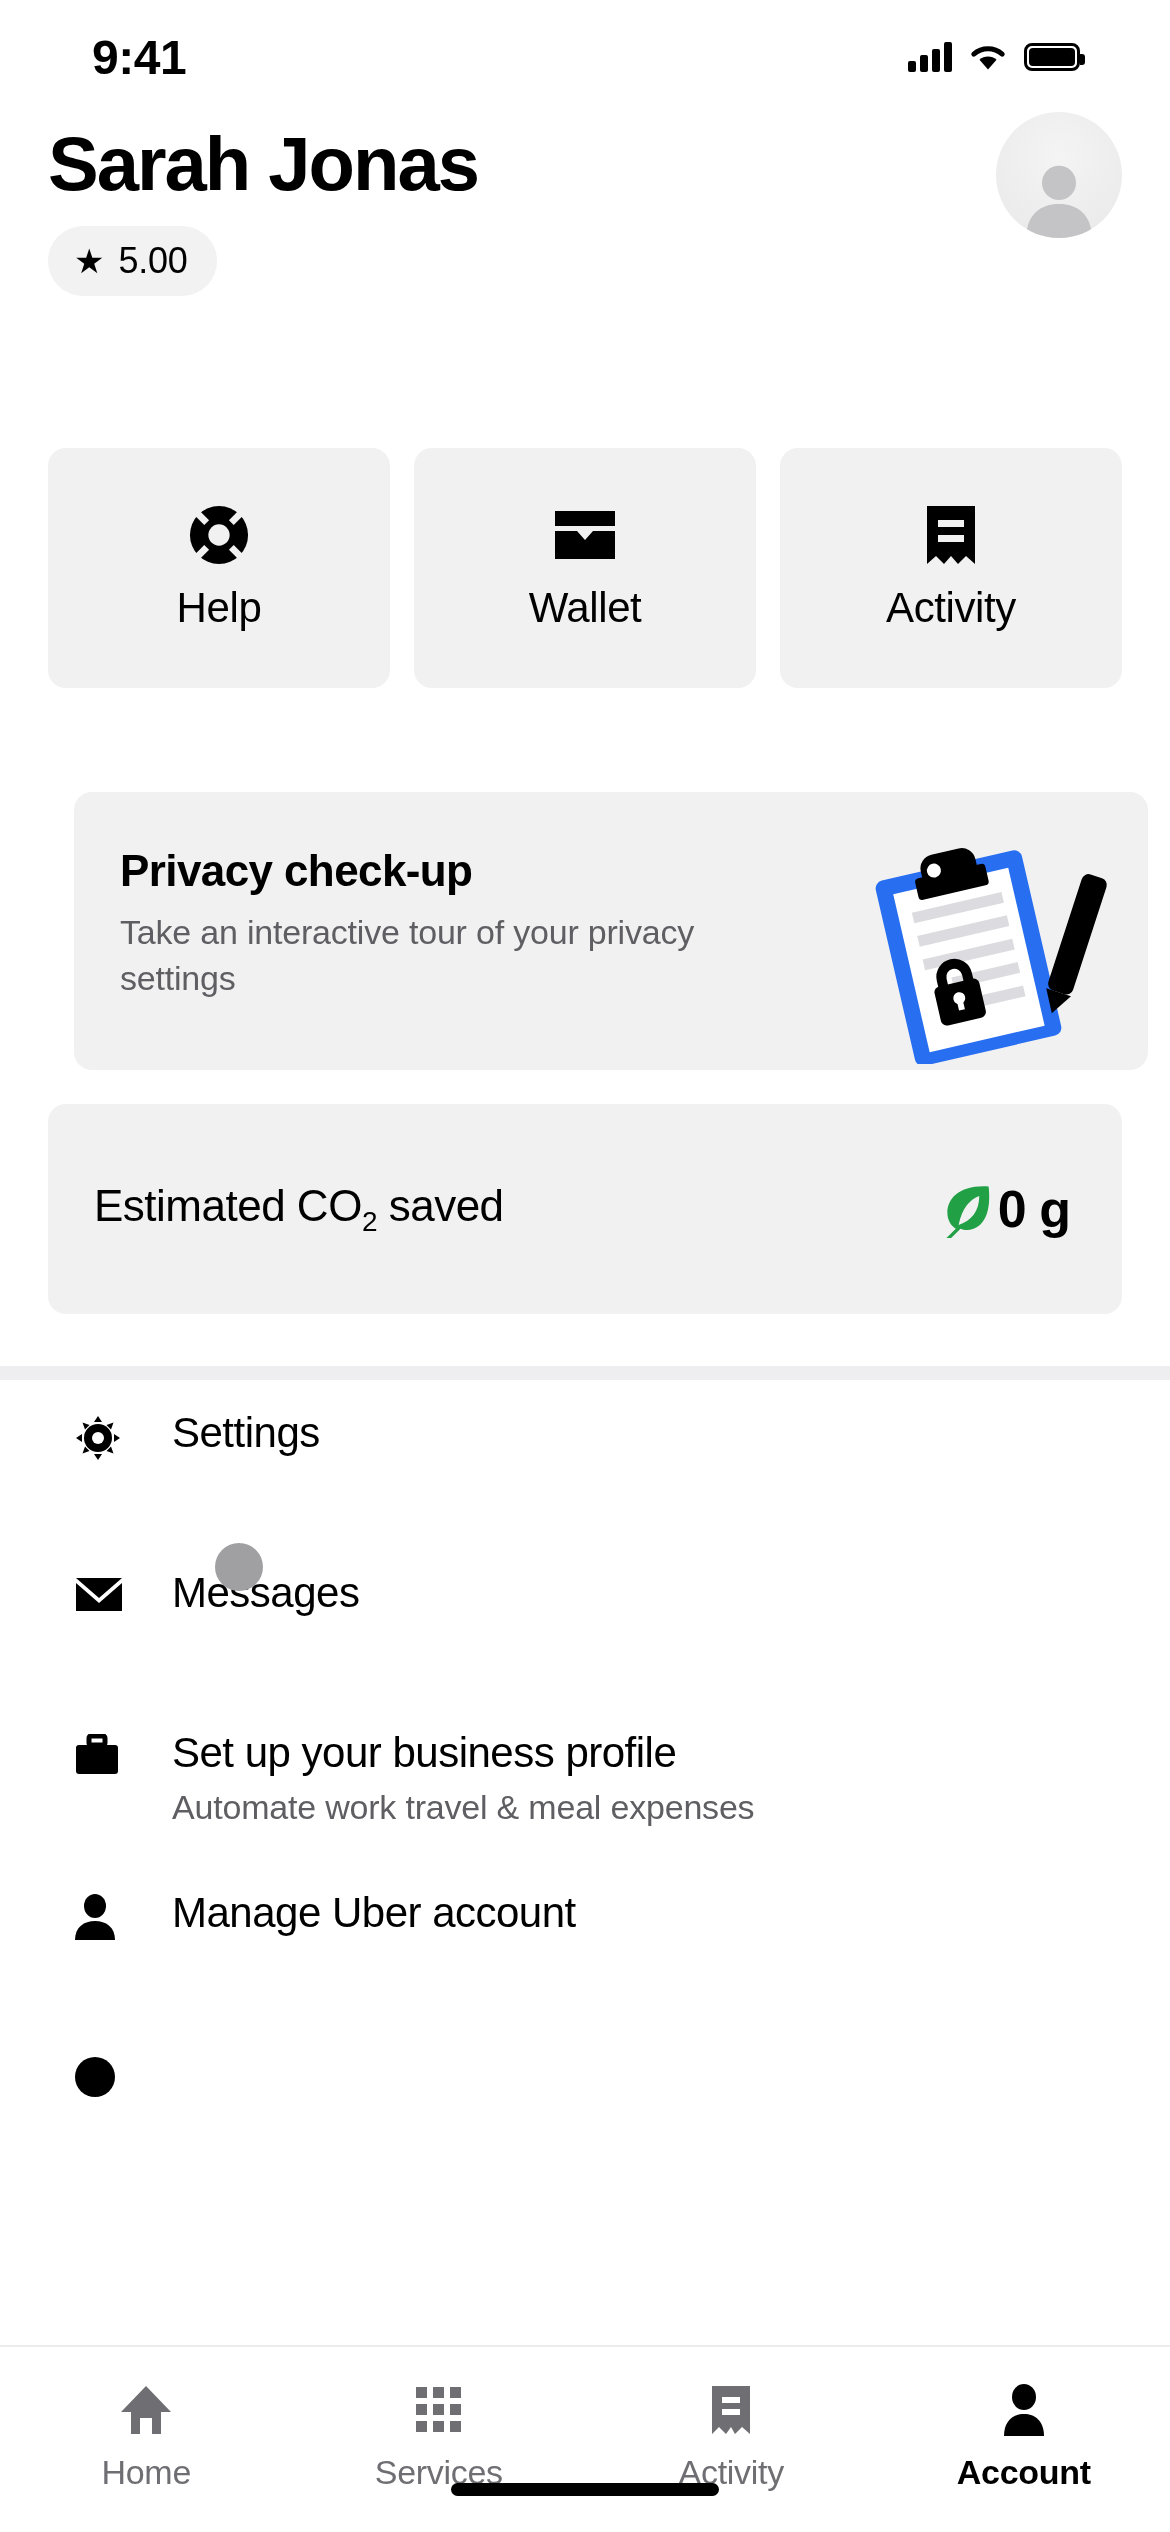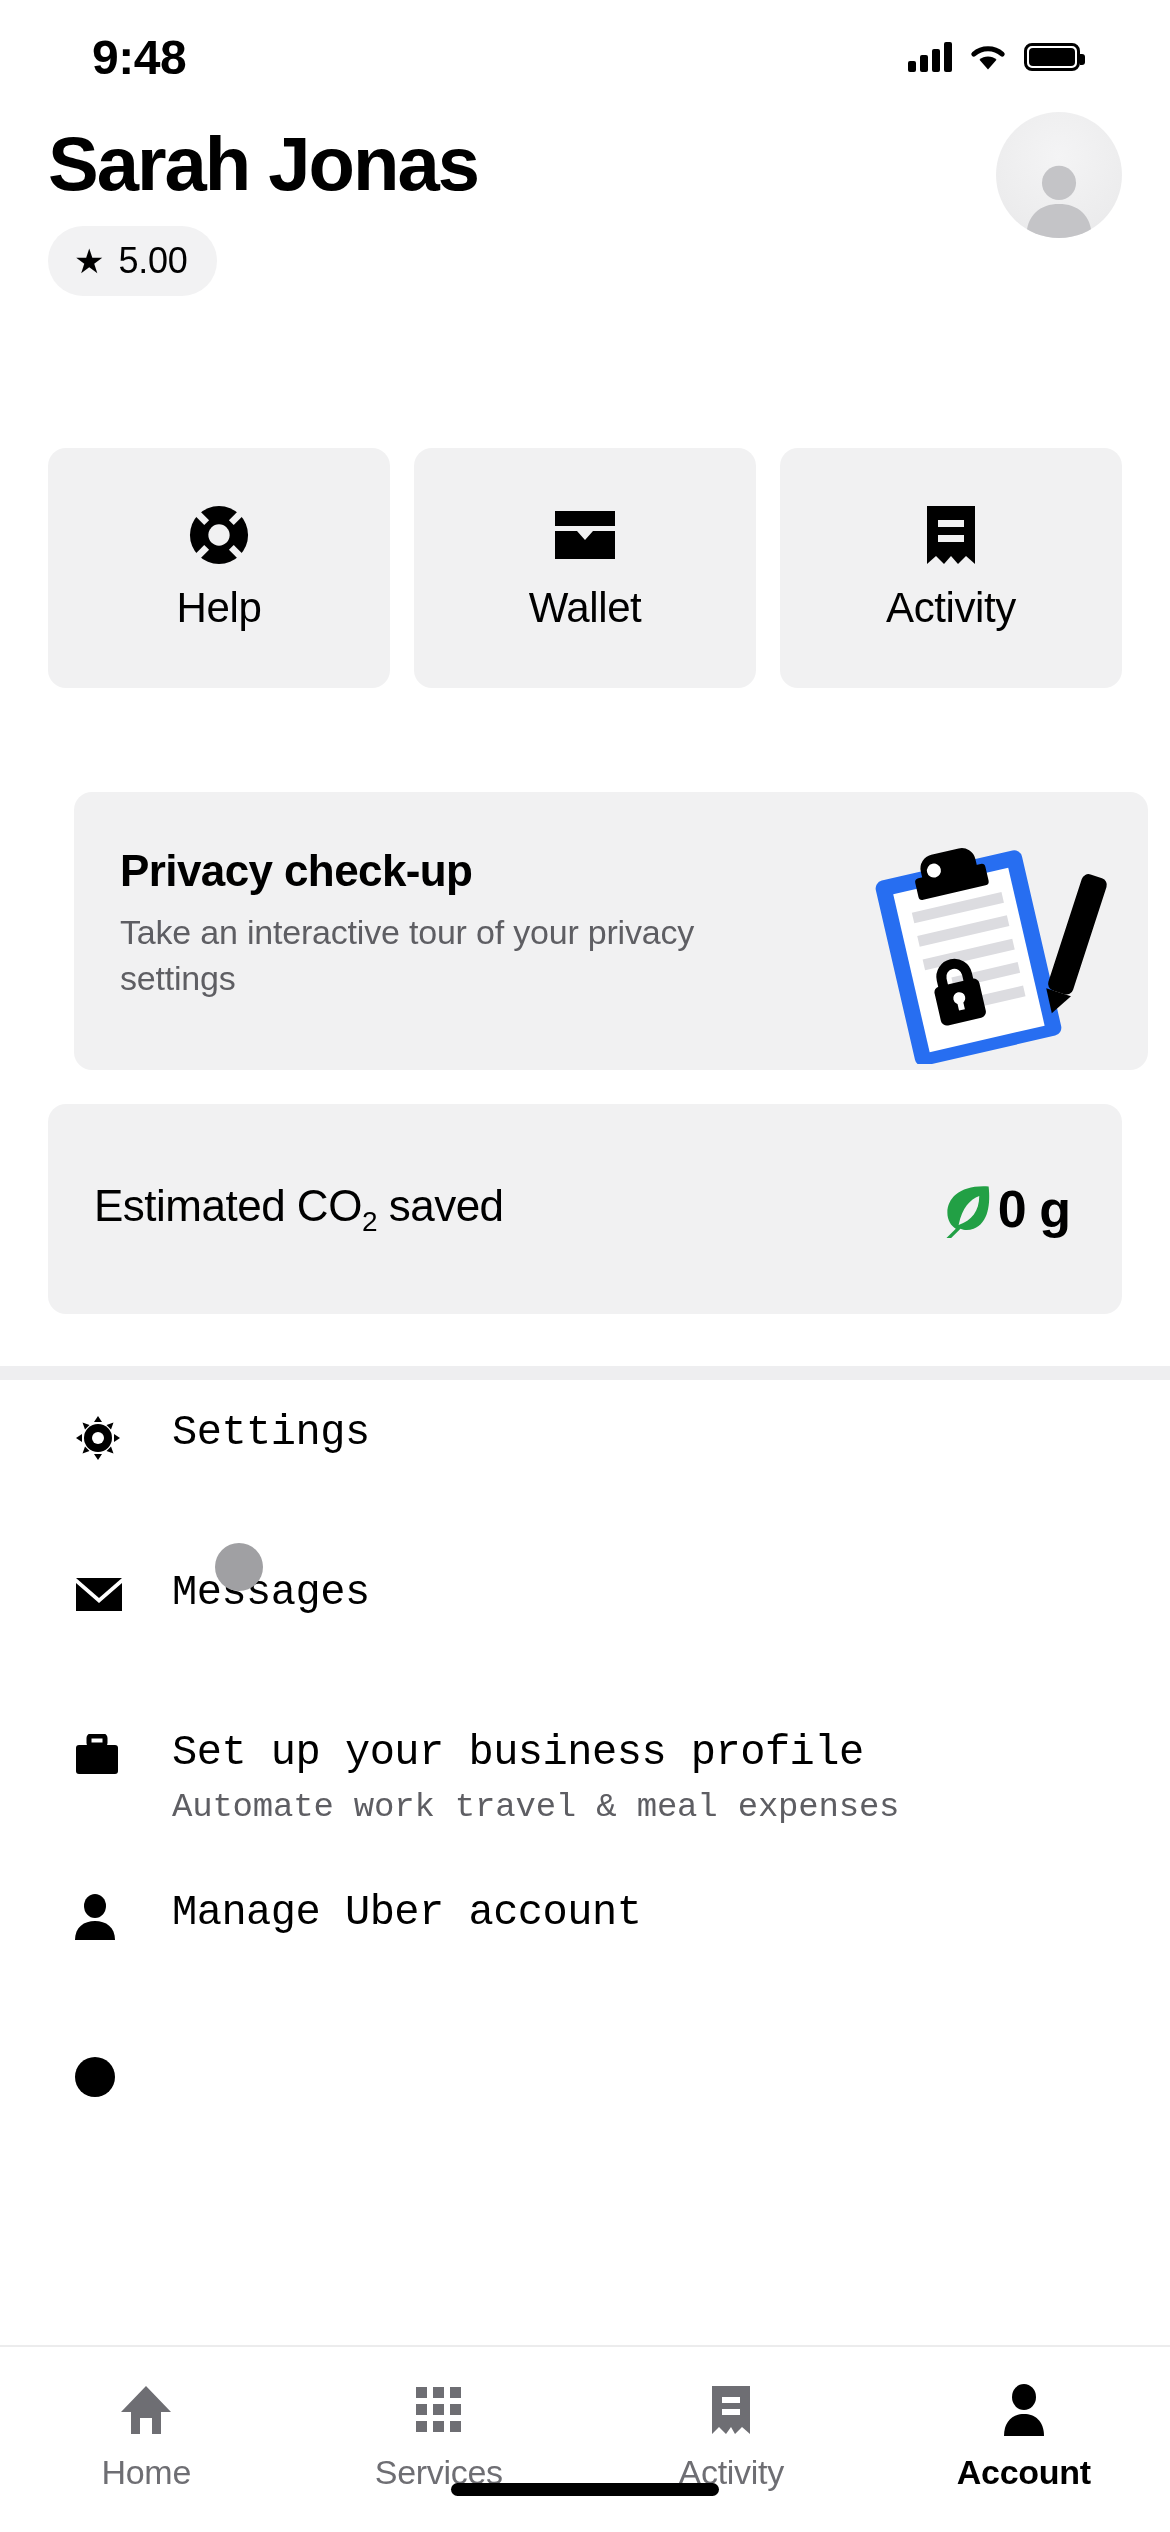--- a/index.html
+++ b/index.html
@@ -105,21 +105,20 @@
   
   .section-divider {
     position: absolute; top: 1366px; left: 0; width: 1170px; height: 14px;
     background: #eeeef0;
   }
 
   
   .menu {
     position: absolute; top: 1380px; left: 0; width: 1094px; height: 846px;
     overflow: hidden;
-    font-family: Liberation Mono, monospace;
   }
   .menu-item {
     display: flex; align-items: flex-start; gap: 0;
     padding: 0 48px; height: 160px;
   }
   .menu-item.tall { height: 160px; }
   .menu-icon {
     width: 124px; flex: 0 0 124px; display: flex; align-items: flex-start;
     justify-content: flex-start; padding-left: 26px; padding-top: 34px;
   }
@@ -150,21 +149,21 @@
     position: absolute; bottom: 36px; left: 50%; transform: translateX(-50%);
     width: 268px; height: 13px; border-radius: 8px; background: #000;
   }
 </style>
 </head>
 <body>
 
 <div class="phone">
 
   <div class="statusbar">
-    <div class="status-time">9:48</div>
+    <div class="status-time">9:41</div>
     <div class="status-right">
       <div class="bars">
         <i></i>
           <i></i>
           <i></i>
           <i></i>
       </div>
       <svg width="38" height="30" viewBox="0 0 38 30">
         <path d="M19 27.5 L10.5 17.8 a12.8 12.8 0 0 1 17 0 Z" fill="#000"></path>
         <path d="M4.8 12.2 a21.5 21.5 0 0 1 28.4 0" stroke="#000" stroke-width="5" fill="none" stroke-linecap="round"></path>

